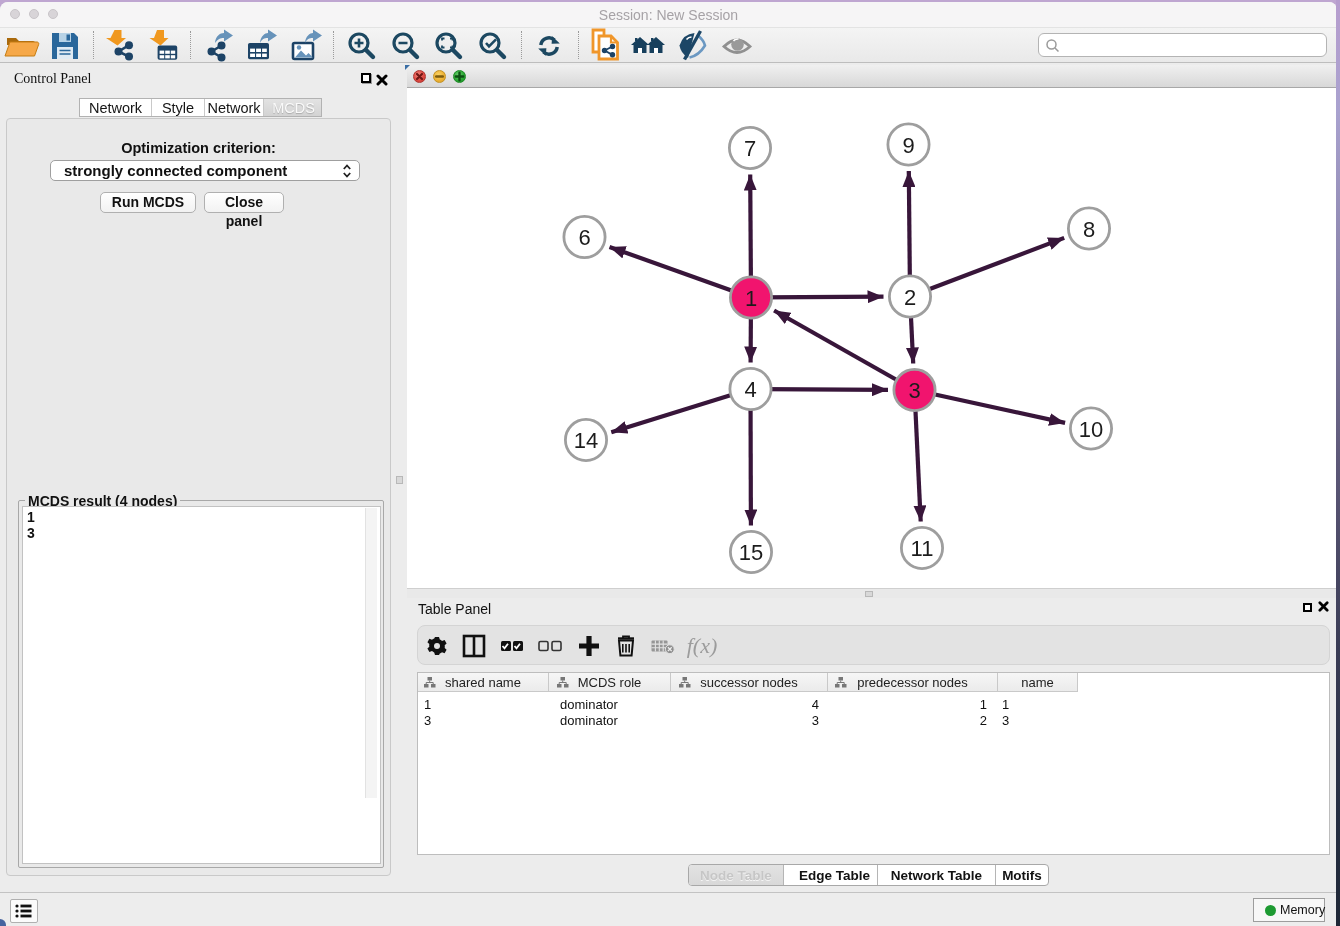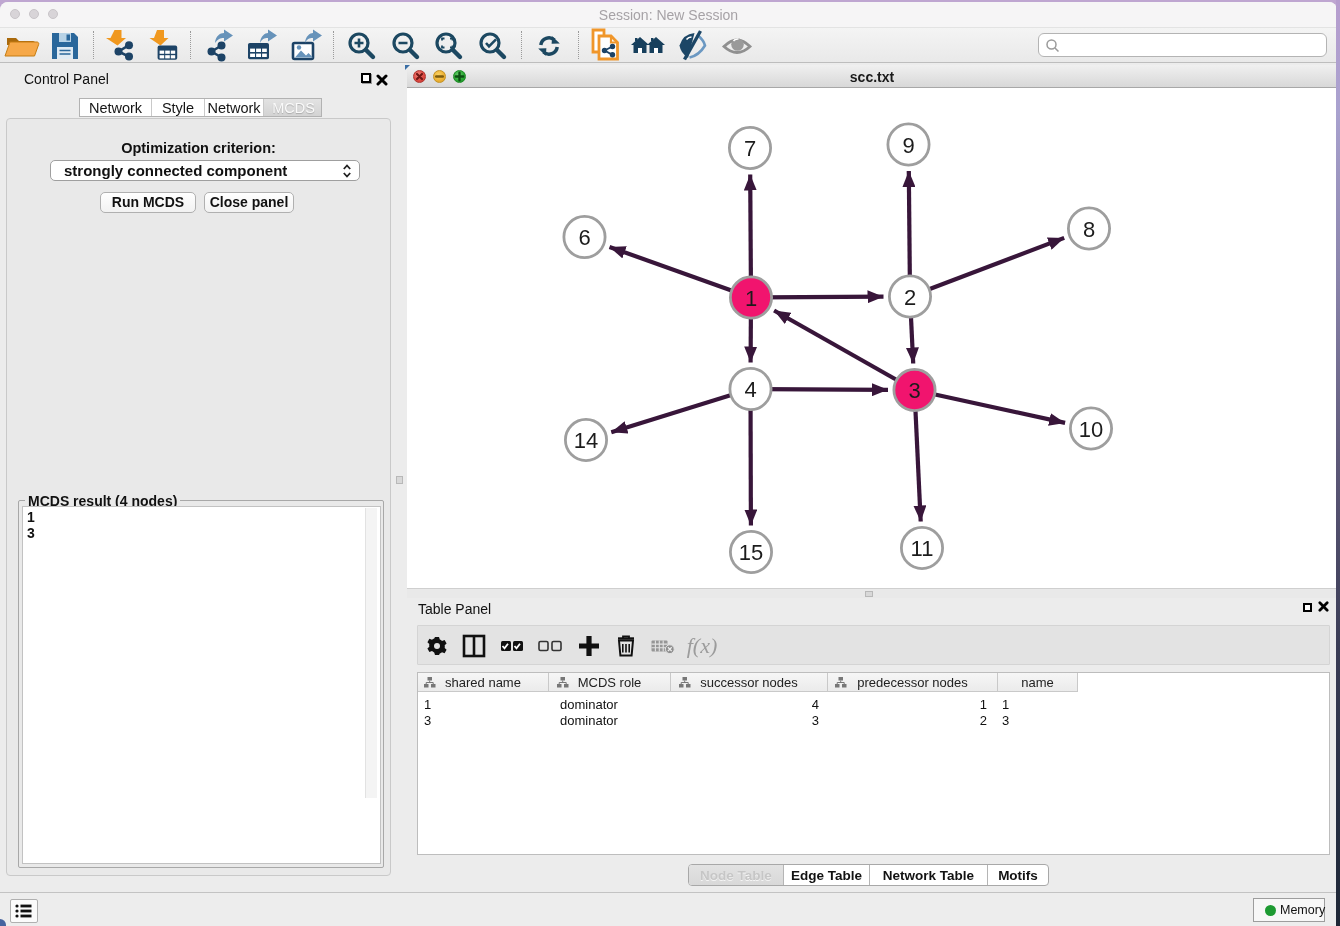--- a/index.html
+++ b/index.html
@@ -10,36 +10,36 @@
   background:linear-gradient(#b79dce 0%, #a9a2cf 12%, #8a84ab 30%, #5d5878 50%, #3a3c55 70%, #252e42 88%, #1f2736 100%); }
 .titlebar { position:absolute; left:0; top:0; width:100%; height:40px; background:#f6f5f6; }
 .tl { position:absolute; top:7px; width:10px; height:10px; border-radius:50%; background:#d8d4d8; border:1px solid #c8c4c8; }
 .titletext { position:absolute; top:5px; left:0; width:100%; text-align:center; font-size:14px; color:#a6a2a6; }
 .toolbar { position:absolute; left:0; top:25px; width:100%; height:36px; background:linear-gradient(#f4f4f4,#e9e9e9); border-bottom:1px solid #bdbdbd; border-top:1px solid #e3e3e3; }
 .sep { position:absolute; top:3px; height:28px; width:0; border-left:1px dotted #9a9a9a; }
 .ticon { position:absolute; top:-1px; }
 .search { position:absolute; left:1038px; top:5px; width:289px; height:24px; background:#fff; border:1px solid #b4b4b4; border-radius:6px; }
 .mainbg { position:absolute; left:0; top:62px; width:1337px; height:828px; background:#ececec; }
 
-.cp-title { position:absolute; left:24px; top:69px; font-size:14px; color:#111; }
+.cp-title { position:absolute; left:14px; top:69px; font-size:14px; color:#111;font-family:Liberation Serif, serif; }
 .cp-float { position:absolute; left:361px; top:71px; width:10px; height:10px; border:2px solid #000; background:#fff; box-shadow:1px 1px 0 #9a9a9a; }
 .cp-close { position:absolute; left:376px; top:70px; font-size:15px; font-weight:bold; color:#000; }
 .tabs { position:absolute; left:79px; top:96px; width:243px; height:19px; background:#fff; border:1px solid #b2b2b2; border-radius:0; overflow:hidden; }
 .tabs .t { position:absolute; top:0; height:100%; font-size:14.5px; font-weight:400; color:#161616; text-align:center; line-height:18px; }
 .t1 { left:0; width:72px; border-right:1px solid #c9c9c9; }
 .t2 { left:72px; width:53px; border-right:1px solid #c9c9c9; }
 .t3 { left:125px; width:59px; border-right:1px solid #c9c9c9; }
 .tabs .t4 { left:184px; width:59px; background:linear-gradient(#e3e3e3,#d3d3d3); color:#fafafa; text-shadow:0 1px 1px #aaa; }
 .cp-content { position:absolute; left:6px; top:116px; width:385px; height:758px; background:#e9e9e9; border:1px solid #c9c9c9; border-radius:4px;font-weight:bold; }
 .opt-label { position:absolute; left:0; top:21px; width:100%; text-align:center; font-size:14.5px; color:#111; }
 .combo { position:absolute; left:43px; top:41px; width:310px; height:21px; background:#fff; border:1px solid #9f9f9f; border-radius:5px; font-size:15px; color:#111; line-height:19px; padding-left:13px; }
 .combo svg { position:absolute; right:7px; top:3px; }
 .btn { position:absolute; top:73px; height:21px; background:linear-gradient(#ffffff,#f2f2f2); border:1px solid #b0b0b0; border-radius:5px; font-size:14px; color:#111; text-align:center; line-height:19px; }
 .btn1 { left:93px; width:96px; }
-.btn2 { left:197px; width:90px; }
+.btn2 { left:197px; width:80px; }
 .grpbox { position:absolute; left:11px; top:381px; width:366px; height:368px; border:1px solid #a8a8a8; border-radius:2px; }
 .grplabel { position:absolute; left:6px; top:-8px; background:#e9e9e9; padding:0 3px; font-size:14px; color:#111; }
 .grpinner { position:absolute; left:3px; top:5px; width:359px; height:358px; background:#fff; border:1px solid #c2c2c2; }
 .grpinner .txt { font-size:14px; color:#111; padding:2px 0 0 4px; line-height:16px; }
 .grpscroll { position:absolute; right:3px; top:1px; width:12px; height:290px; background:#f4f4f4; border-left:1px solid #e2e2e2; }
 
 .vsplit { position:absolute; left:392px; top:62px; width:15px; height:828px; background:#ececec; }
 .vsplit .handle { position:absolute; left:4px; top:412px; width:7px; height:8px; background:#d8d8d8; border:1px solid #b8b8b8; }
 
 .netframe { position:absolute; left:407px; top:63px; width:930px; height:535px; }
@@ -49,21 +49,21 @@
 .tlb { position:absolute; top:5px; width:13px; height:13px; border-radius:50%; }
 .canvas { position:absolute; left:0; top:23px; width:930px; height:500px; background:#fff; border-right:1px solid #c9c9c9; }
 .canvas svg { display:block; }
 .nf-bottom { position:absolute; left:0; top:523px; width:930px; height:10px; background:#e9e9e9; border-top:1px solid #cfcfcf; }
 .nf-bottom .handle { position:absolute; left:458px; top:2px; width:8px; height:6px; background:#d8d8d8; border:1px solid #b8b8b8; }
 
 .tp { position:absolute; left:407px; top:596px; width:930px; height:294px; background:#ececec; }
 .tp-title { position:absolute; left:11px; top:3px; font-size:14px; color:#111; }
 .tp-float { position:absolute; left:896px; top:5px; width:9px; height:9px; border:2px solid #000; background:#fff; }
 .tp-close { position:absolute; left:911px; top:1px; font-size:14px; font-weight:bold; color:#000; }
-.tp-toolbar { position:absolute; left:10px; top:27px; width:913px; height:40px; background:#e3e3e3; border:1px solid #d4d4d4; border-radius:1px; }
+.tp-toolbar { position:absolute; left:10px; top:27px; width:913px; height:40px; background:#e3e3e3; border:1px solid #d4d4d4; border-radius:8px; }
 .tbl { position:absolute; left:10px; top:74px; width:913px; height:183px; background:#fff; border:1px solid #bdbdbd; }
 .thead { position:absolute; left:0; top:0; height:19px; background:linear-gradient(#f6f6f6,#ebebeb); border-right:1px solid #c9c9c9; border-bottom:1px solid #c9c9c9; }
 .thead .lbl { position:absolute; top:2px; width:100%; text-align:center; font-size:13px; color:#222; }
 .cell { position:absolute; font-size:13px; color:#111; }
 
 .btabwrap { position:absolute; left:281px; top:266px; width:361px; height:22px; border:1px solid #a8a8a8; border-radius:4px; background:#fff; overflow:hidden; display:flex; }
 .btab { height:100%; font-size:13.5px; font-weight:bold; color:#121212; text-align:center; line-height:21px; border-right:1px solid #b5b5b5; white-space:nowrap; }
 .btab:last-child { border-right:none; }
 .btab.sel { background:linear-gradient(#e2e2e2,#d8d8d8); color:#c6c6c6; text-shadow:0 1px 0 #f5f5f5; font-weight:bold; }
 
@@ -269,21 +269,20 @@
    <div class="tlb" style="left:26px;background:radial-gradient(circle at 40% 35%,#fad265,#eeb234 55%,#d69c28);border:1px solid #c29224;">
      <svg width="11" height="11" viewBox="0 0 11 11" style="position:absolute;left:0;top:0;">
             <line x1="2.2" y1="5.5" x2="8.8" y2="5.5" stroke="#7c5c0e" stroke-width="2.4" stroke-linecap="round"></line>
           </svg>
         </div>
    <div class="tlb" style="left:46px;background:radial-gradient(circle at 40% 35%,#6ecf70,#2aa833 55%,#1d8d27);border:1px solid #1d8a26;">
      <svg width="11" height="11" viewBox="0 0 11 11" style="position:absolute;left:0;top:0;">
             <path d="M5.5,1.8 V9.2 M1.8,5.5 H9.2" stroke="#0c4f12" stroke-width="2.4" stroke-linecap="round"></path>
           </svg>
         </div>
-   <div class="nf-text">scc.txt</div>
   </div>
   <div class="canvas">
    <svg width="930" height="500" viewBox="0 0 930 500">
     <defs>
       <marker id="arr" viewBox="0 0 16 13" refX="16" refY="6.5" markerWidth="16" markerHeight="13" orient="auto" markerUnits="userSpaceOnUse">
         <path d="M0,0 L16,6.5 L0,13 Z" fill="#38163a"></path>
       </marker>
     </defs>
 <line x1="344" y1="209.5" x2="343.2" y2="86.5" stroke="#38163a" stroke-width="4.2" marker-end="url(#arr)"></line>
 <line x1="344" y1="209.5" x2="202.5" y2="158.9" stroke="#38163a" stroke-width="4.2" marker-end="url(#arr)"></line>
@@ -432,21 +431,21 @@
    <div class="cell" style="left:490px;top:24px;width:79px;text-align:right;">1</div>
    <div class="cell" style="left:584px;top:24px;">1</div>
    <div class="cell" style="left:6px;top:40px;">3</div>
    <div class="cell" style="left:142px;top:40px;">dominator</div>
    <div class="cell" style="left:320px;top:40px;width:81px;text-align:right;">3</div>
    <div class="cell" style="left:490px;top:40px;width:79px;text-align:right;">2</div>
    <div class="cell" style="left:584px;top:40px;">3</div>
   </div>
   <div class="btabwrap">
    <div class="btab sel" style="width:95px;">Node Table</div>
-   <div class="btab" style="width:86px;">Edge Table</div>
+   <div class="btab" style="width:86px;margin-left:8px;">Edge Table</div>
    <div class="btab" style="width:118px;">Network Table</div>
    <div class="btab" style="flex:1;">Motifs</div>
   </div>
  </div>
 
  <div class="status">
   <div class="st-btn">
         <svg width="18" height="16" style="position:absolute;left:4px;top:3px;">
           <g fill="#111">
             <circle cx="2" cy="3" r="1.6"></circle>

